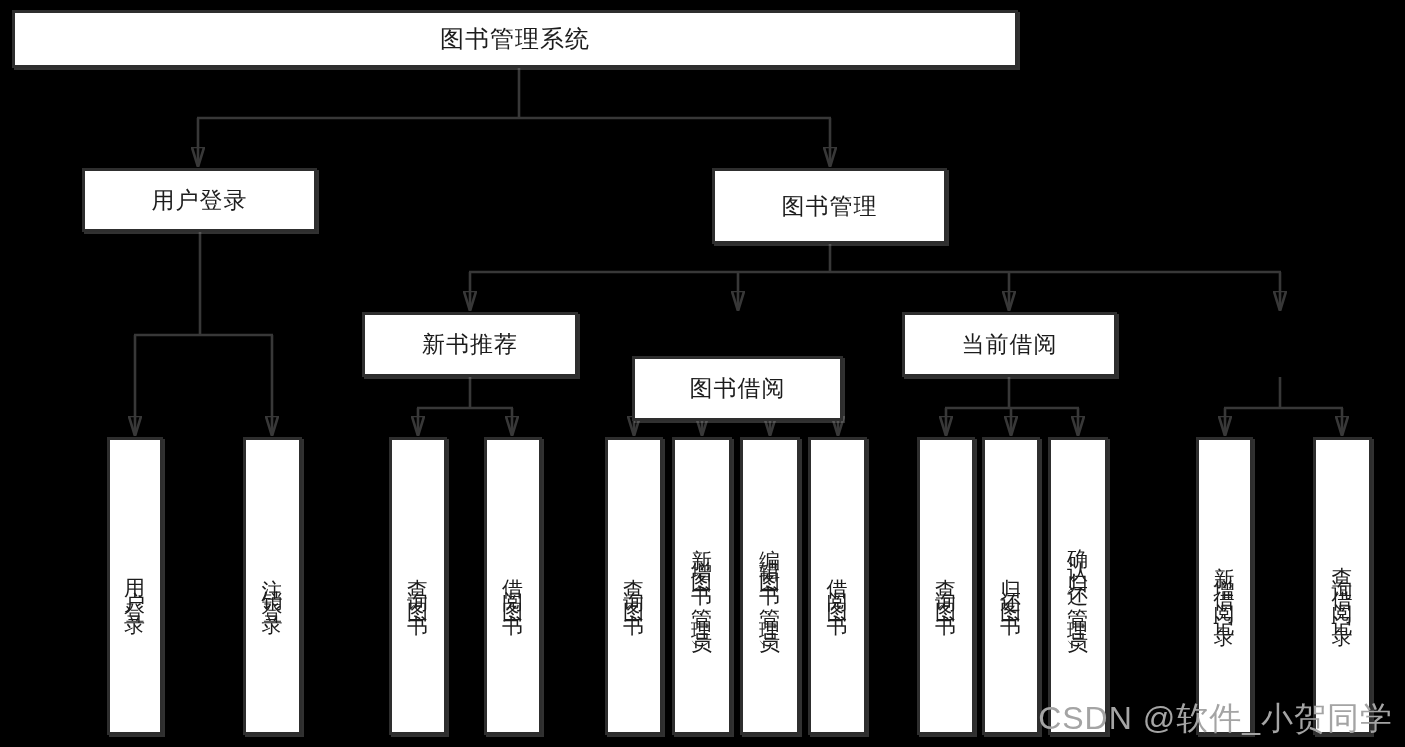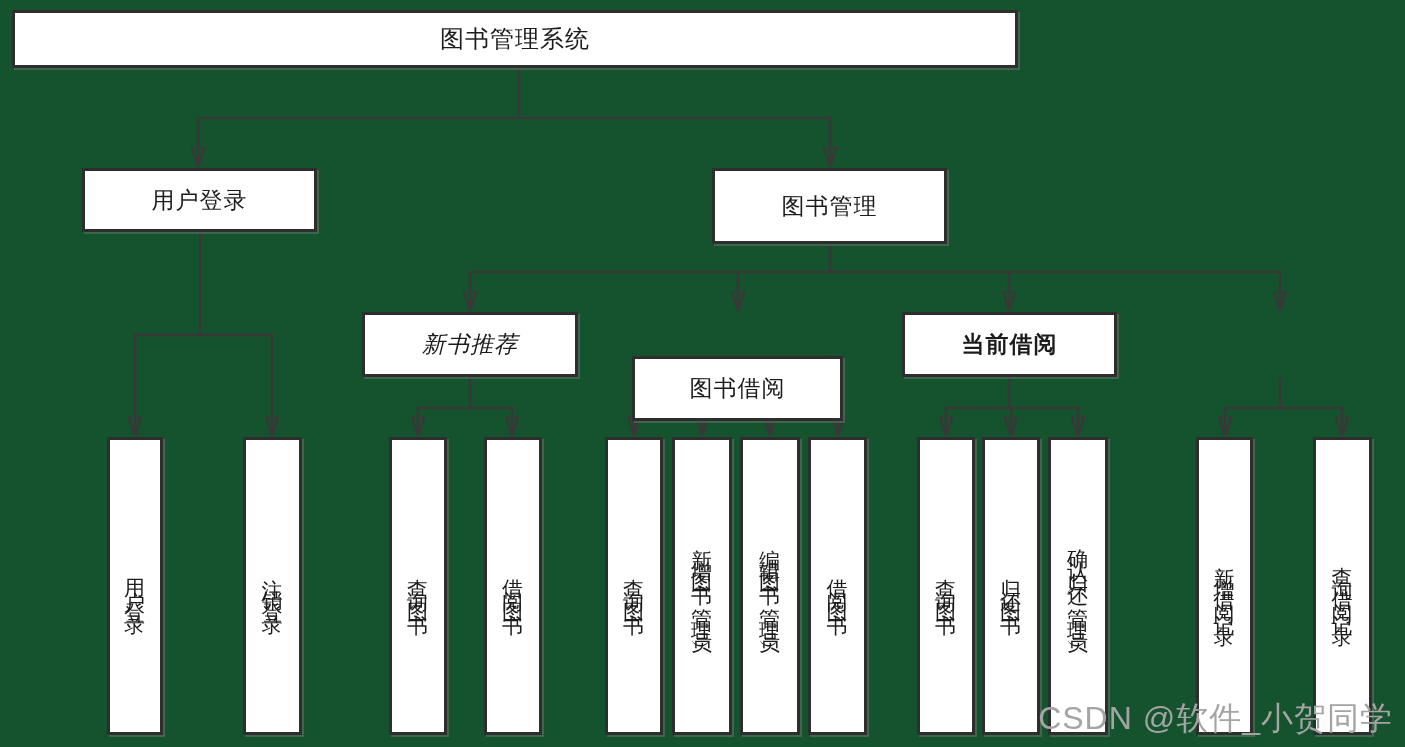--- a/index.html
+++ b/index.html
@@ -1,20 +1,20 @@
 <!DOCTYPE html>
 <html><head>
 <meta charset="utf-8">
 <style>
   html, body { margin: 0; padding: 0; background: #ffffff; }
   #stage {
     position: relative;
     width: 1405px;
     height: 747px;
-    background: #14532d;
+    background: #000000;
     overflow: hidden;
     font-family: "Liberation Sans", "DejaVu Sans", sans-serif;
   }
   #connectors {
     position: absolute;
     left: 0; top: 0;
     width: 1405px; height: 747px;
   }
   #connectors path {
     fill: none;
@@ -38,23 +38,23 @@
     writing-mode: vertical-rl;
     text-orientation: mixed;
     letter-spacing: 12px;
     line-height: 1;
     max-height: 290px;
   }
   
   #root          { left: 12px;   top: 10px;  width: 1006px; height: 58px; font-size: 24px; }
   #n-user-login  { left: 82px;   top: 168px; width: 235px;  height: 64px; }
   #n-book-mgmt   { left: 712px;  top: 168px; width: 235px;  height: 76px; }
-  #n-new-rec     { left: 362px;  top: 312px; width: 216px;  height: 65px; font-style: italic; }
+  #n-new-rec     { left: 362px;  top: 312px; width: 216px;  height: 65px; }
   #n-borrow      { left: 632px;  top: 312px; width: 211px;  height: 65px; margin-top: 44px; }
-  #n-current     { left: 902px;  top: 312px; width: 215px;  height: 65px; font-weight: bold; }
+  #n-current     { left: 902px;  top: 312px; width: 215px;  height: 65px; }
   #n-records     { left: 1173px; top: 312px; width: 215px;  height: 65px; }
   
   #l1  { left: 107px;  width: 56px; }
   #l2  { left: 243px;  width: 59px; }
   #l3  { left: 389px;  width: 58px; }
   #l4  { left: 484px;  width: 58px; }
   #l5  { left: 605px;  width: 58px; }
   #l6  { left: 672px;  width: 60px; }
   #l7  { left: 740px;  width: 60px; }
   #l8  { left: 808px;  width: 59px; }

